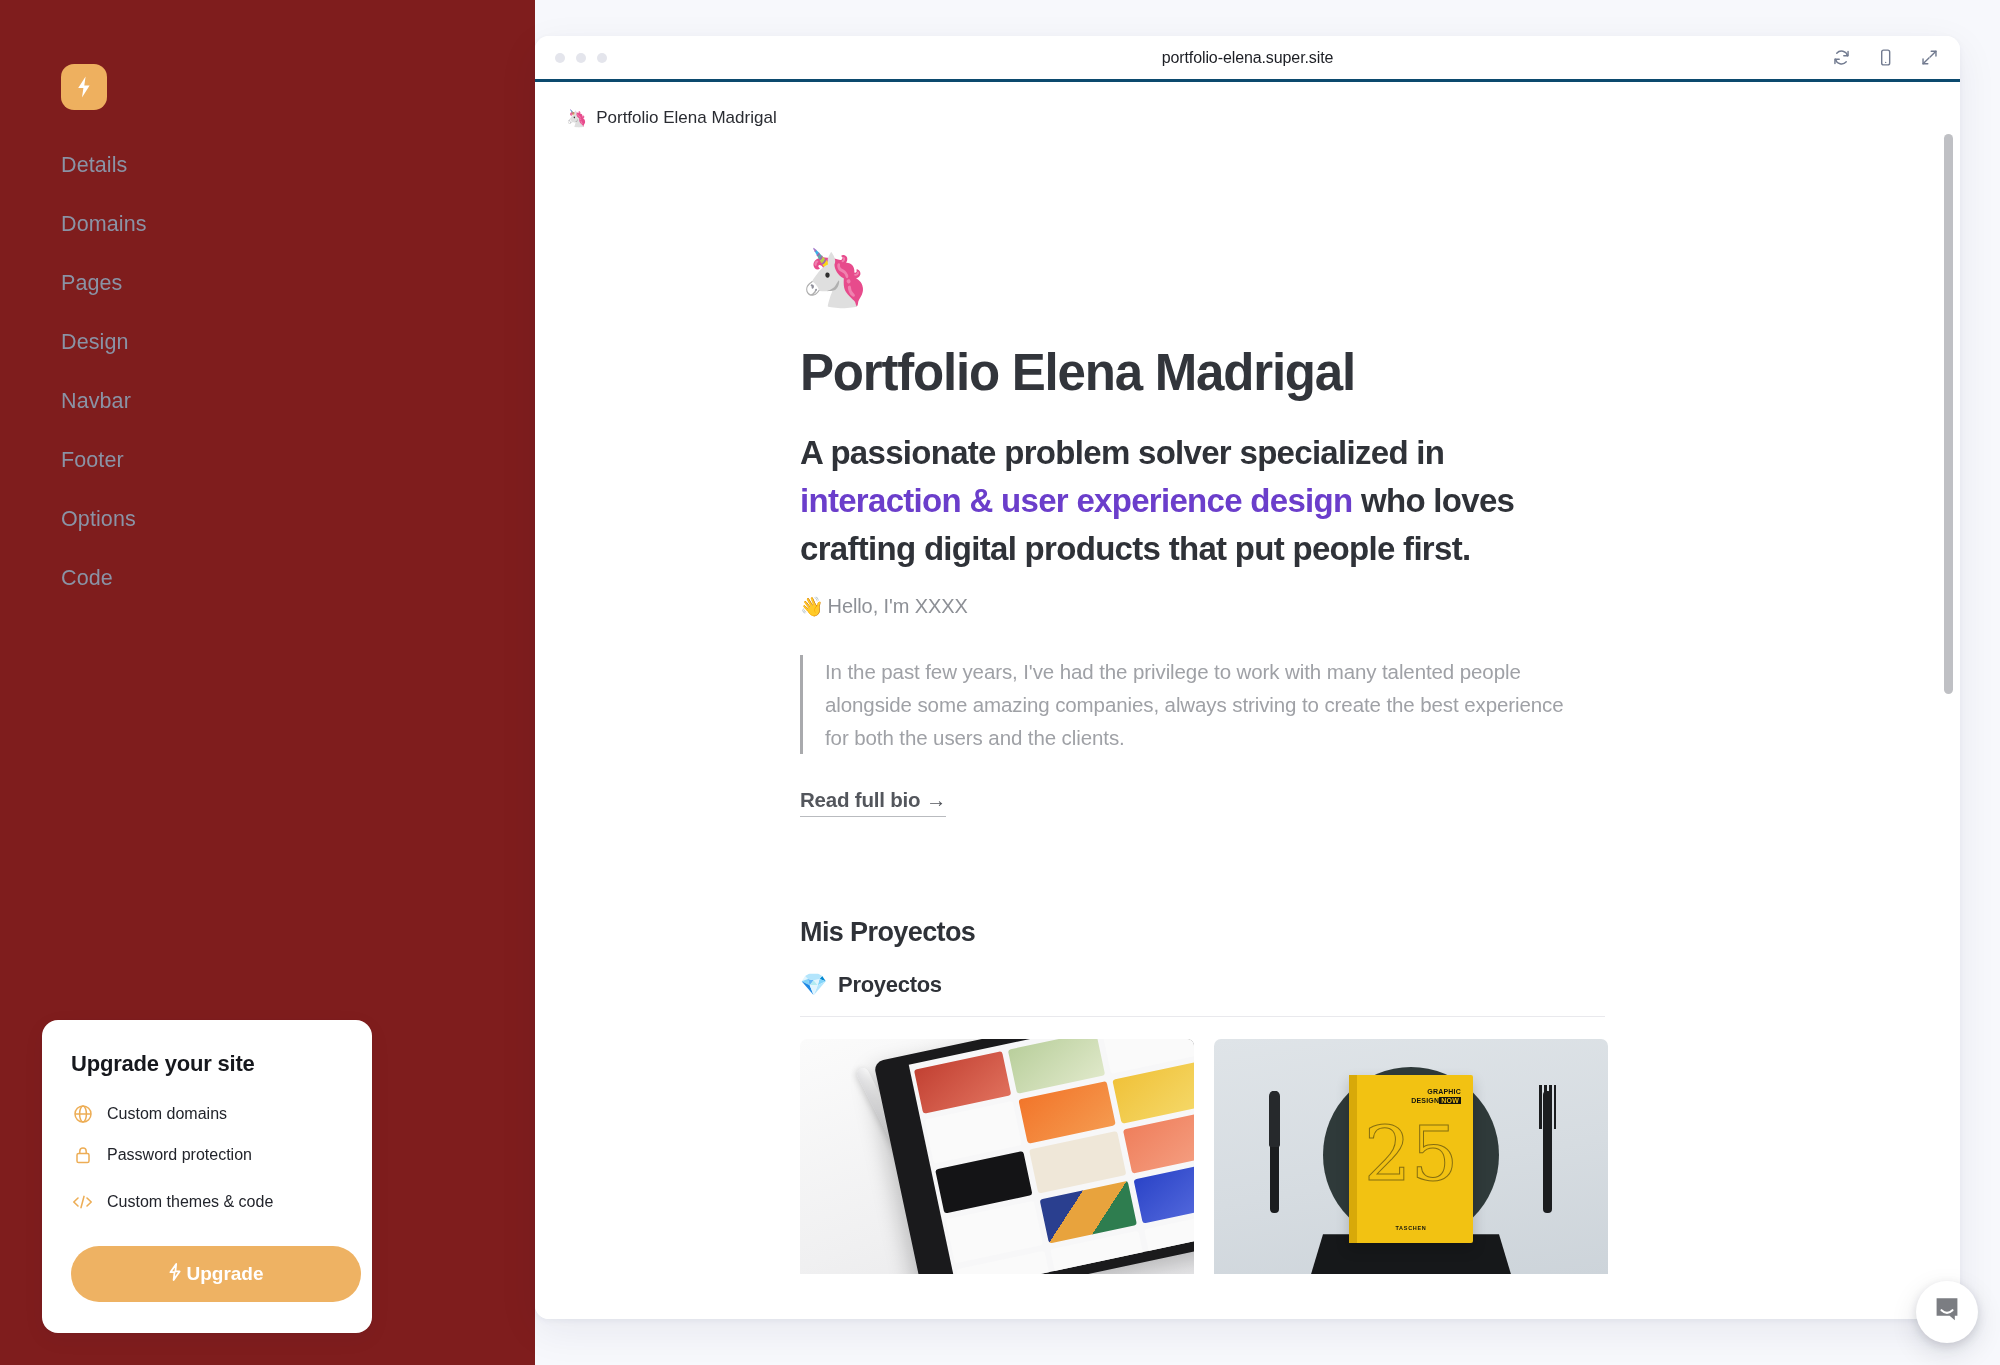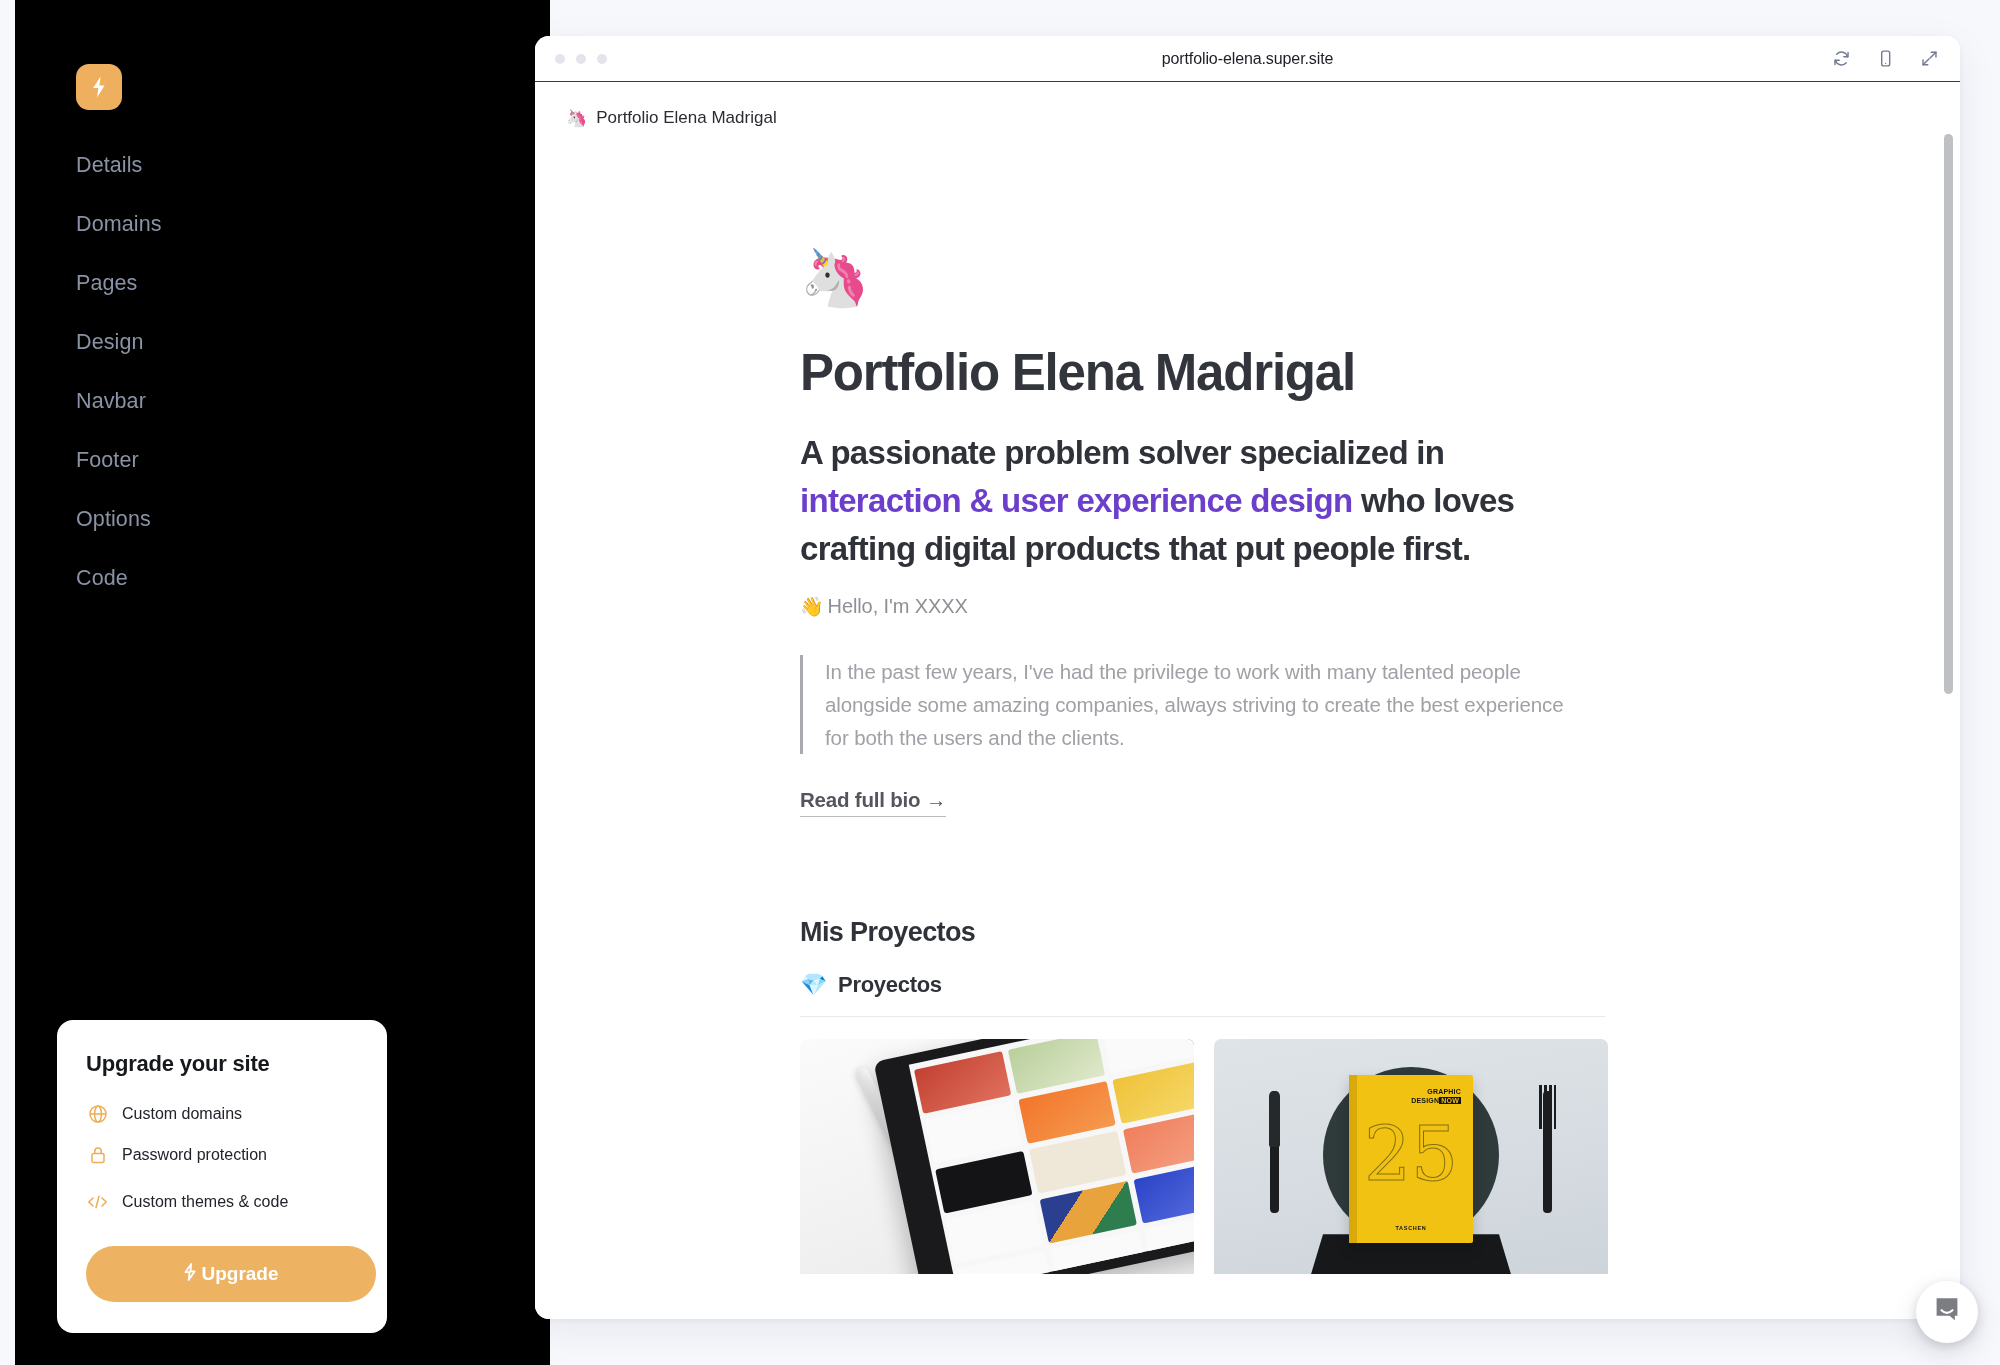--- a/index.html
+++ b/index.html
@@ -13,24 +13,24 @@
   body {
     font-family: "Liberation Sans", sans-serif;
     background: #f7f8fc;
     position: relative;
     -webkit-font-smoothing: antialiased;
   }
 
   
   #sidebar {
     position: absolute;
-    left: 15px; top: 0;
+    left: 0; top: 0;
     width: 535px;
     height: 1365px;
-    background: #000000;
+    background: #7f1d1d;
   }
 
   #brand-logo {
     position: absolute;
     left: 61px;
     top: 64px;
     width: 46px;
     height: 46px;
     border-radius: 13px;
     background: #eeb05f;
@@ -122,21 +122,21 @@
     background: #ffffff;
     border-radius: 14px 14px 14px 14px;
     overflow: hidden;
     box-shadow: 0 2px 6px rgba(25,35,70,0.05), 0 12px 40px rgba(25,35,70,0.07);
   }
 
   #browser-toolbar {
     position: relative;
     height: 46px;
     background: #ffffff;
-    border-bottom: 1px solid #0c4a6e;
+    border-bottom: 3px solid #0c4a6e;
     display: flex;
     align-items: center;
   }
   #window-dots {
     position: absolute;
     left: 20px;
     display: flex;
     gap: 11px;
   }
   .wdot {

